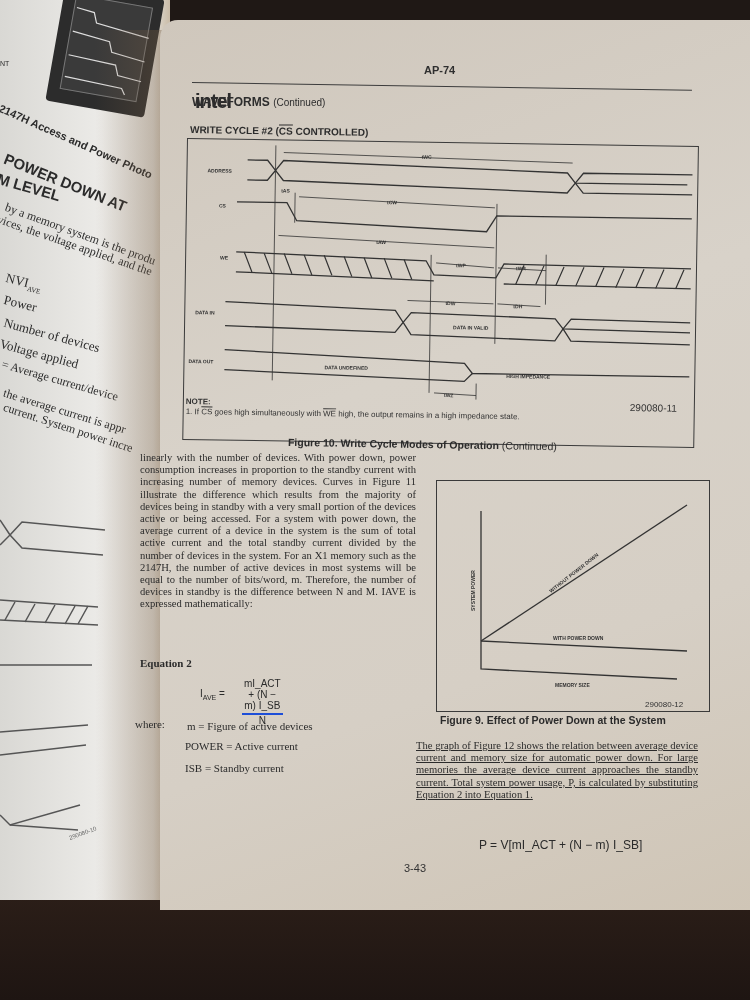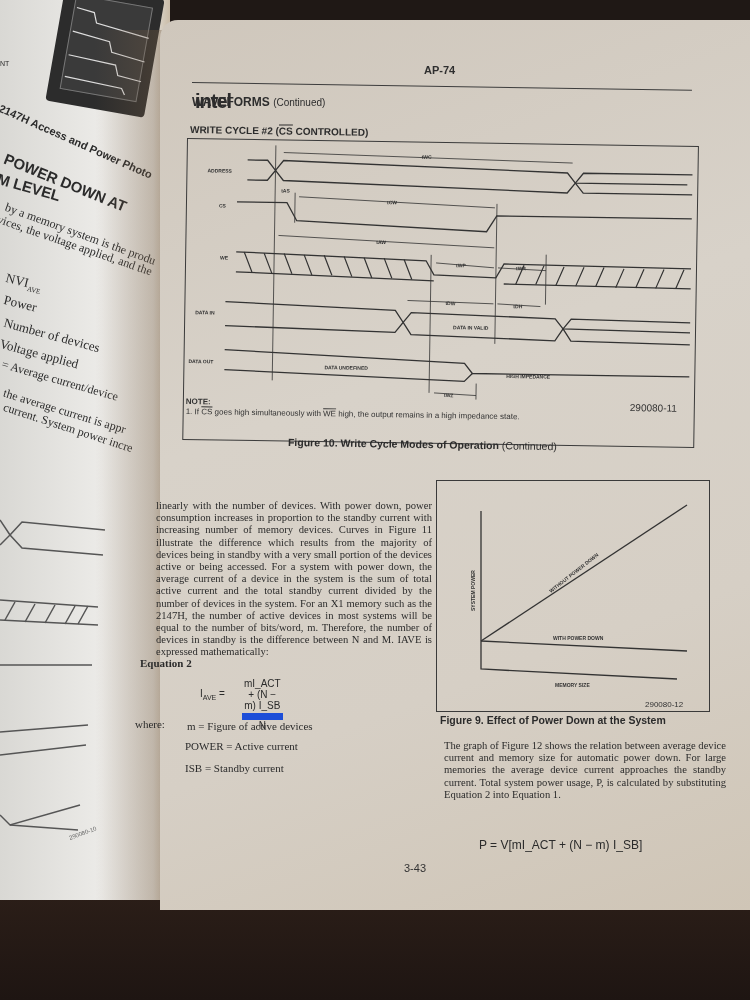--- a/index.html
+++ b/index.html
@@ -26,21 +26,21 @@
   .note-title{position:absolute;left:2px;top:258px;font-size:8px;font-weight:bold;color:#333;}
   .note-text{position:absolute;left:2px;top:268px;font-size:8px;color:#333;}
   .figcode{position:absolute;font-size:10px;color:#333;}
   .caption{position:absolute;font-weight:bold;font-size:10.5px;color:#2b2b2b;white-space:nowrap;}
   .caption .small{font-weight:normal;}
   .body-text{position:absolute;font-family:"Liberation Serif",serif;font-size:10.6px;line-height:12.2px;color:#2b2b2b;text-align:justify;}
   .body-text p{margin:0;}
   .eq-label{position:absolute;left:140px;top:657px;font-family:"Liberation Serif",serif;font-weight:bold;font-size:11px;color:#2b2b2b;}
   .eq{position:absolute;left:200px;top:678px;font-size:10px;color:#2b2b2b;}
   .frac{position:absolute;left:40px;top:0;text-align:center;}
-  .frac .num{border-bottom:7px solid #1d4ed8;padding:0 2px 2px;}
+  .frac .num{border-bottom:2px solid #1d4ed8;padding:0 2px 2px;}
   .defs{position:absolute;left:135px;top:718px;font-family:"Liberation Serif",serif;font-size:11px;color:#2b2b2b;}
   .defs .row{position:absolute;white-space:nowrap;}
   .fig11{position:absolute;left:436px;top:480px;width:272px;height:230px;border:1px solid #3a3a3a;}
   .pagenum{position:absolute;left:404px;top:862px;font-size:11px;color:#333;text-align:center;}
   .p-eq{position:absolute;left:479px;top:838px;font-size:12px;color:#2b2b2b;}
   sub{font-size:7px;}
 </style>
 </head>
 <body>
 
@@ -174,21 +174,21 @@
   <div class="note-title">NOTE:</div>
   <div class="note-text">
     <span>1. If </span><span class="ol">CS</span><span> goes high simultaneously with </span><span class="ol">WE</span><span> high, the output remains in a high impedance state.</span>
   </div>
   <div class="figcode" style="left:446px;top:256px;">290080-11</div>
 </div>
 <div class="caption" style="left:288px;top:438px;transform:rotate(0.9deg);">
   <span>Figure 10. Write Cycle Modes of Operation</span> <span class="small">(Continued)</span>
 </div>
 
-<div class="body-text" style="left:156px;top:452px;width:276px;margin-top:48px;">
+<div class="body-text" style="left:140px;top:452px;width:276px;">
   <p>linearly with the number of devices. With power down, power consumption increases in proportion to the standby current with increasing number of memory devices. Curves in Figure 11 illustrate the difference which results from the majority of devices being in standby with a very small portion of the devices active or being accessed. For a system with power down, the average current of a device in the system is the sum of total active current and the total standby current divided by the number of devices in the system. For an X1 memory such as the 2147H, the number of active devices in most systems will be equal to the number of bits/word, m. Therefore, the number of devices in standby is the difference between N and M. IAVE is expressed mathematically:</p>
 </div>
 <div class="eq-label">Equation 2</div>
 <div class="eq">
   <span style="position:absolute;left:0;top:10px;white-space:nowrap;"><span>I</span><sub>AVE</sub> <span>=</span></span>
   <div class="frac" style="left:42px;">
     <div class="num">mI_ACT + (N − m) I_SB</div>
     <div>N</div>
   </div>
 </div>
@@ -210,18 +210,18 @@
       <text x="0" y="0" transform="translate(38 130) rotate(-90)">SYSTEM POWER</text>
       <text x="118" y="206">MEMORY SIZE</text>
       <text x="116" y="159">WITH POWER DOWN</text>
       <text x="0" y="0" transform="translate(114 112) rotate(-38)">WITHOUT POWER DOWN</text>
     </g>
     <text x="208" y="226" font-family="Liberation Sans, sans-serif" font-size="8" fill="#333">290080-12</text>
   </svg>
 </div>
 <div class="caption" style="left:440px;top:714px;">Figure 9. Effect of Power Down at the System</div>
 
-<div class="body-text" style="left:444px;top:740px;width:282px;">
+<div class="body-text" style="left:416px;top:740px;width:282px;text-decoration:underline;">
   <p>The graph of Figure 12 shows the relation between average device current and memory size for automatic power down. For large memories the average device current approaches the standby current. Total system power usage, P, is calculated by substituting Equation 2 into Equation 1.</p>
 </div>
 <div class="p-eq">P = V[mI_ACT + (N − m) I_SB]</div>
 
 <div class="pagenum">3-43</div>
 
 </body></html>

